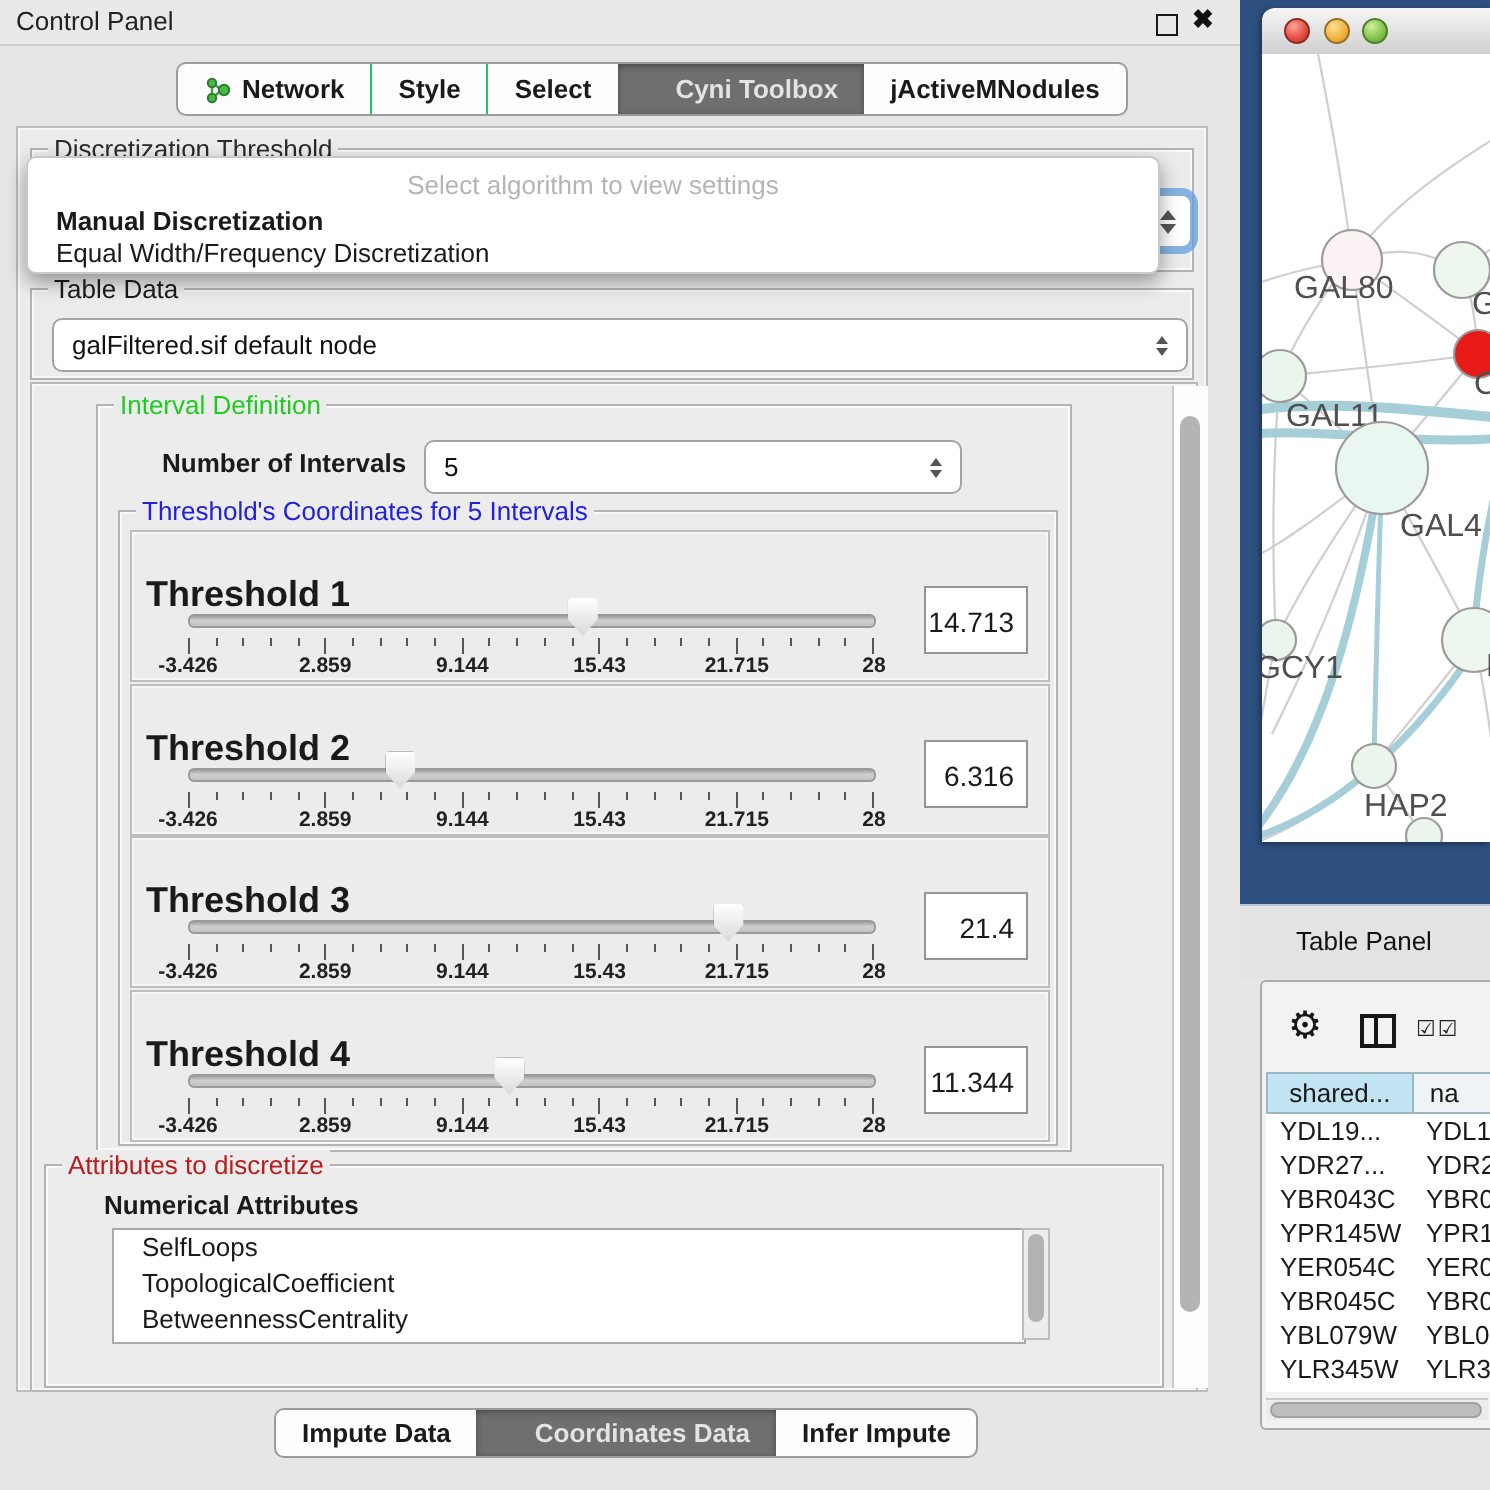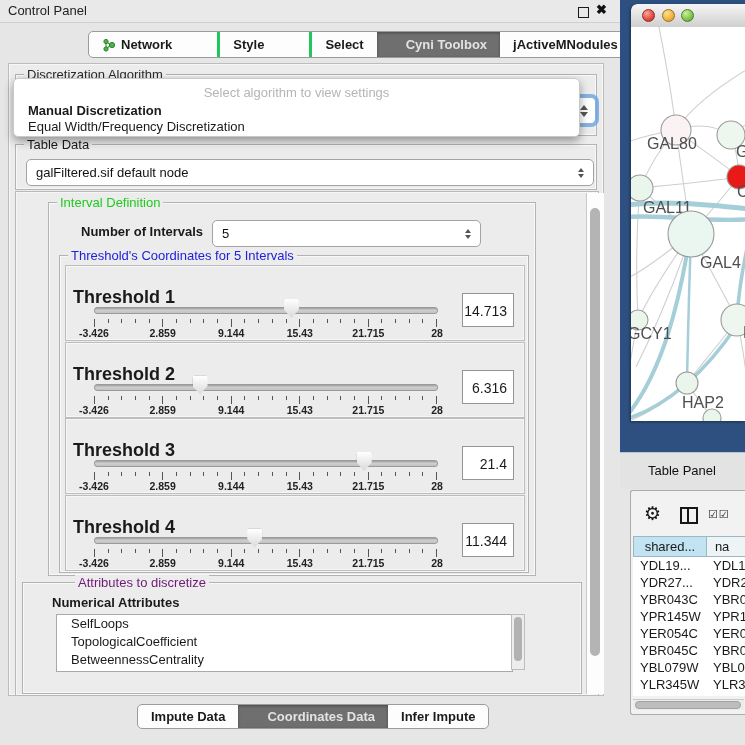--- a/index.html
+++ b/index.html
@@ -9,21 +9,21 @@
 
   
   #titlebar{left:0;top:0;width:620px;height:22px;background:#e9e9e9;border-bottom:1px solid #cfcfcf;}
   #title-text{left:8px;top:3px;font-size:13px;color:#222;}
   #float-btn{left:578px;top:7px;width:9px;height:9px;border:1.5px solid #1a1a1a;background:transparent;}
   #close-btn{left:596px;top:2px;font-size:13px;font-weight:bold;color:#111;}
 
   .tabbar{display:flex;align-items:stretch;background:#fdfdfd;border:1px solid #9b9b9b;border-radius:5px;overflow:hidden;}
   #top-tabbar{left:88px;top:31px;height:25px;}
   .tab{display:flex;align-items:center;gap:5px;padding:0 13px;font-size:13px;font-weight:bold;color:#1a1a1a;white-space:nowrap;}
-  .tab.sep{border-left:3px solid #22c55e;margin-left:32px;}
+  .tab.sep{border-left:1px solid #22c55e;}
   .tab.selected{background:#6f6f6f;color:#e3e3e3;box-shadow:inset 0 1px 3px rgba(0,0,0,.35);padding-left:29px;}
 
   #outer-panel{left:8px;top:63px;width:594px;height:631px;background:#ececec;border:1px solid #bcbcbc;box-shadow:inset 0 0 0 1px #f7f7f7;}
 
   .group{border:1px solid #b3b3b3;box-shadow:inset 0 0 0 1px #f8f8f8;}
   .group-label{position:absolute;top:-8px;left:8px;background:#ececec;padding:0 3px;font-size:13px;}
 
   #algo-group{left:6px;top:10px;width:580px;height:60px;}
   #algo-label{color:#2a2a2a;}
 
@@ -60,21 +60,21 @@
          clip-path:polygon(8% 0,92% 0,100% 12%,100% 55%,50% 100%,0 55%,0 12%);
          filter:drop-shadow(0 0 1px #777);}
   .ticks{position:absolute;left:28px;top:53px;width:343px;height:8px;}
   .tick{position:absolute;top:0;width:1px;background:#555;}
   .ticklabels{position:absolute;left:28px;top:61px;width:343px;height:11px;font-size:10.5px;font-weight:bold;color:#222;}
   .ticklab{position:absolute;transform:translateX(-50%);white-space:nowrap;}
   .tvalue{position:absolute;left:396px;top:27px;width:52px;height:34px;background:#fff;border:1px solid #949494;
           font-size:14px;text-align:right;line-height:34px;padding-right:6px;box-sizing:border-box;}
 
   #attrs-group{left:6px;top:390px;width:558px;height:110px;}
-  #attrs-label{color:#701a75;margin-left:44px;}
+  #attrs-label{color:#b91c1c;}
   #numattrs-label{left:36px;top:403px;font-size:13px;font-weight:bold;}
   #attr-list{left:40px;top:422px;width:455px;height:56px;background:#fff;border:1px solid #a9a9a9;overflow:hidden;font-size:13px;}
   .attr-item{padding:1px 0 1px 14px;line-height:16px;white-space:nowrap;}
   #attr-scroll{left:495px;top:422px;width:14px;height:56px;background:#ededed;border:1px solid #bdbdbd;box-sizing:border-box;}
   #attr-scroll-thumb{left:2px;top:2px;width:8px;height:44px;background:#b2b2b2;border-radius:4px;}
 
   #bottom-tabbar{left:137px;top:704px;height:23px;}
 
   
   #algo-popup{left:13px;top:78px;width:565px;height:57px;background:#fff;border:1px solid #c9c9c9;border-radius:5px;
@@ -149,21 +149,21 @@
         <span>Cyni Toolbox</span>
       </div>
     <div class="tab">
         <span>jActiveMNodules</span>
       </div>
   </div>
 
   <div class="abs" id="outer-panel">
 
     <div class="abs group" id="algo-group">
-      <span class="group-label" id="algo-label">Discretization Algorithm</span>
+      <span class="group-label" id="algo-label">Discretization Threshold</span>
     </div>
     <div class="abs" id="algo-combo-arrows">
       <span class="arr-up"></span>
       <span class="arr-dn"></span>
     </div>
 
     <div class="abs group" id="tabledata-group">
       <span class="group-label">Table Data</span>
       <div class="abs combo" id="tabledata-combo">
         <span class="val">galFiltered.sif default node</span>

